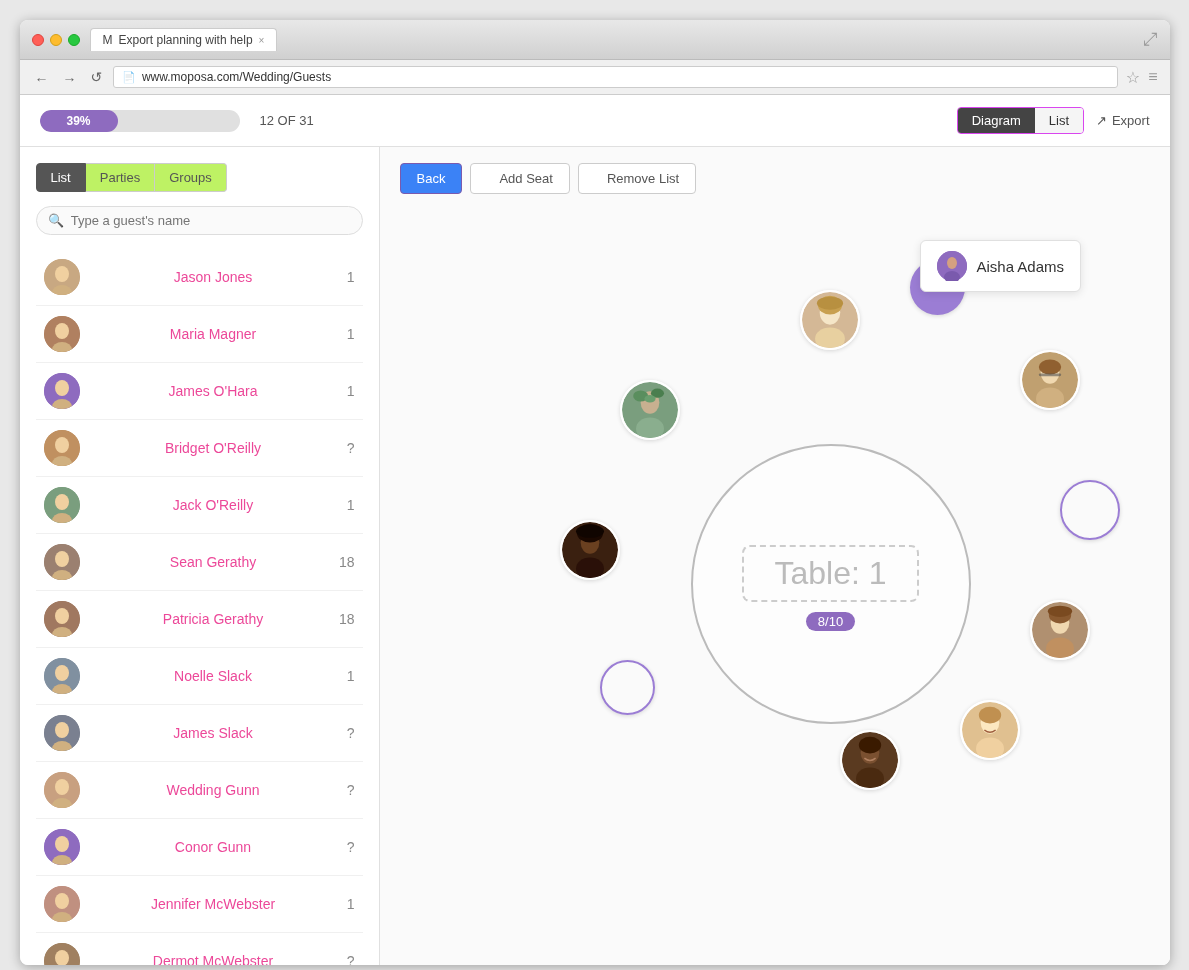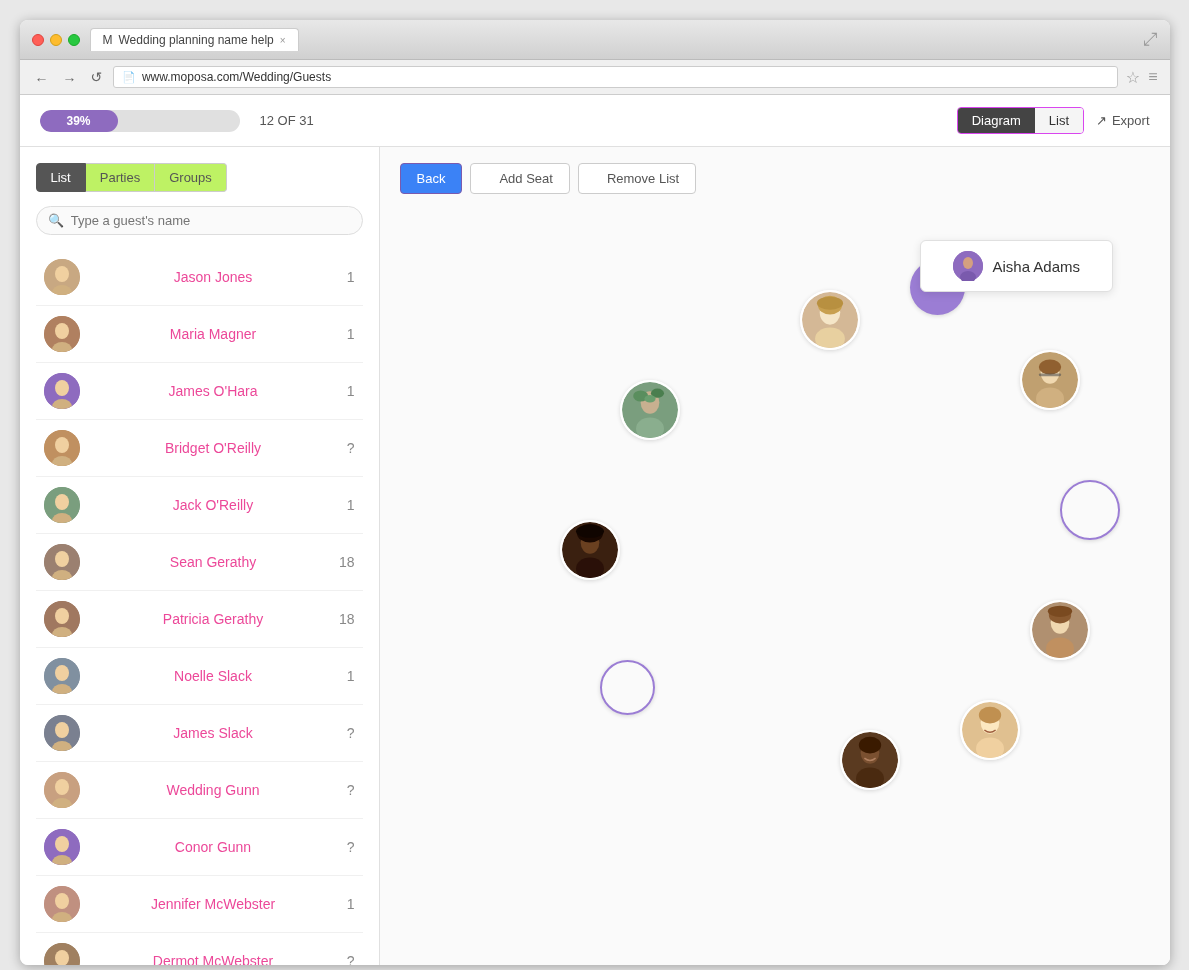--- a/index.html
+++ b/index.html
@@ -326,21 +326,21 @@
       background: #9b7dd4;
       border: none;
     }
 
     
     .seat-tooltip {
       position: absolute;
       background: #fff;
       border: 1px solid #e0e0e0;
       border-radius: 6px;
-      padding: 10px 32px;
+      padding: 10px 16px;
       display: flex;
       align-items: center;
       gap: 10px;
       font-size: 15px;
       color: #333;
       box-shadow: 0 2px 8px rgba(0,0,0,0.1);
       white-space: nowrap;
       z-index: 10;
     }
     .tooltip-avatar {
@@ -361,21 +361,21 @@
 <div class="browser-window">
 
   <div class="browser-titlebar">
     <div class="browser-dots">
       <div class="browser-dot dot-red"></div>
       <div class="browser-dot dot-yellow"></div>
       <div class="browser-dot dot-green"></div>
     </div>
     <div class="browser-tab">
       <span>M</span>
-      <span>Wedding planning name help</span>
+      <span>Export planning with help</span>
       <span class="tab-close">×</span>
     </div>
     <div style="margin-left:auto; color:#999; font-size:18px;">⤢</div>
   </div>
 
   <div class="browser-urlbar">
     <span class="url-nav-btn">←</span>
     <span class="url-nav-btn">→</span>
     <span class="url-nav-btn">↺</span>
     <div class="url-field">
@@ -571,20 +571,26 @@
 
       <div class="diagram-area">
         <div class="diagram-toolbar">
           <button class="btn btn-back">Back</button>
           <button class="btn btn-default">Add Seat</button>
           <button class="btn btn-default">Remove List</button>
         </div>
 
         <div class="table-diagram">
 
+          <div class="table-circle">
+            <div class="table-dashed-box">
+              <span class="table-label">Table: 1</span>
+            </div>
+            <div class="table-count">8/10</div>
+          </div>
 
           <div class="seat" style="left: 420px; top: 80px;">
             <svg viewBox="0 0 60 60" class="avatar-svg">
               <circle cx="30" cy="30" r="30" fill="#d4b896"></circle>
               <ellipse cx="30" cy="22" rx="11" ry="13" fill="#f5e6c8"></ellipse>
               <ellipse cx="30" cy="50" rx="16" ry="12" fill="#e8d0a0"></ellipse>
               <ellipse cx="30" cy="14" rx="13" ry="10" fill="#c8a050"></ellipse>
               <ellipse cx="30" cy="12" rx="14" ry="7" fill="#b89040"></ellipse>
             </svg>
           </div>

